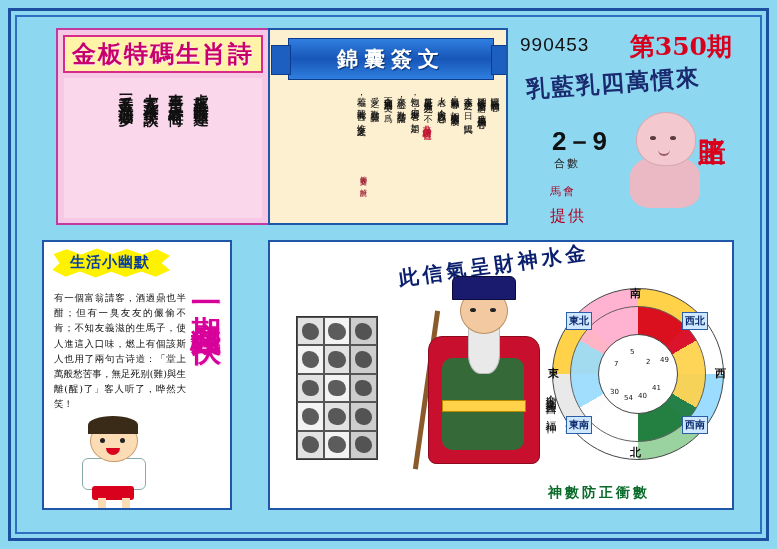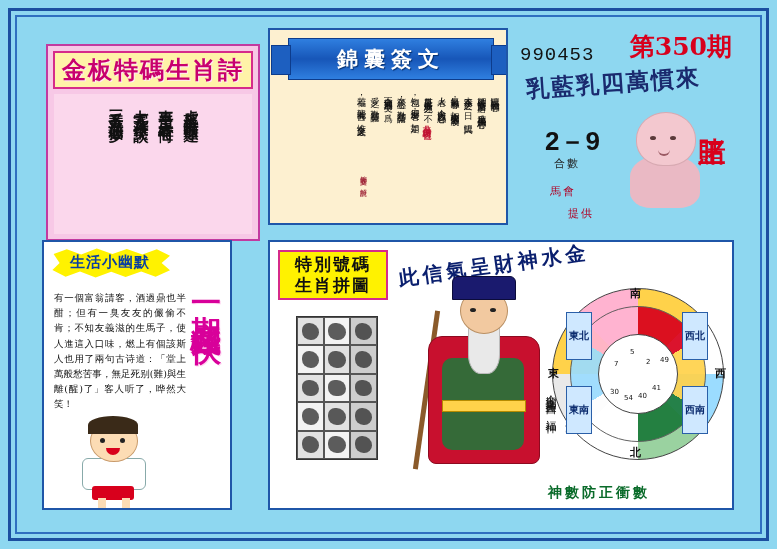--- a/index.html
+++ b/index.html
@@ -20,25 +20,24 @@
     box-sizing:border-box;
   }
   .inner-frame{
     position:absolute;left:4px;top:4px;right:4px;bottom:4px;
     border:2px solid #2f6fc0;
     box-sizing:border-box;
   }
 
   
   .panel-poem{
-    position:absolute;left:46px;top:28px;width:214px;height:197px;
+    position:absolute;left:56px;top:28px;width:214px;height:197px;
     background:#f7c8e6;
     border:2px solid #c23aa0;
     box-sizing:border-box;
-    margin-top:16px;
   }
   .poem-title-box{
     margin:5px;height:38px;
     background:#fff3a8;
     border:2px solid #d62b8a;
     display:flex;align-items:center;justify-content:center;
     box-sizing:border-box;
   }
   .poem-title{
     font-family:"DejaVu Serif","Liberation Serif",serif;
@@ -112,52 +111,52 @@
     writing-mode:vertical-rl;text-orientation:upright;
     font-size:9px;color:#c01030;letter-spacing:1px;
   }
 
   
   .panel-topright{
     position:absolute;left:516px;top:28px;width:218px;height:197px;
     background:#8ed7f0;
   }
   .issue-code{
-    position:absolute;left:4px;top:16px;
-    font-family:Liberation Mono, monospace;
+    position:absolute;left:4px;top:6px;
+    font-family:Liberation Sans, sans-serif;
     font-size:19px;color:#111;letter-spacing:1px;
   }
   .issue-no{
     position:absolute;right:2px;top:2px;
     font-family:"DejaVu Serif","Liberation Serif",serif;
     font-size:25px;font-weight:bold;color:#d8001c;
   }
   .brush-phrase{
     position:absolute;left:10px;top:40px;
     font-family:"DejaVu Serif","Liberation Serif",serif;
     font-size:23px;font-weight:bold;color:#1a2a6e;
     letter-spacing:2px;
     transform:rotate(-4deg);
   }
   .num-pair{
-    position:absolute;left:29px;top:96px;
+    position:absolute;left:36px;top:96px;
     font-family:"Liberation Sans",sans-serif;
     font-size:26px;font-weight:bold;color:#111;
   }
   .num-label{
     position:absolute;left:38px;top:128px;
     font-size:11px;color:#222;letter-spacing:2px;
   }
   .sponsor1{
     position:absolute;left:34px;top:156px;
     font-size:11px;color:#b00024;letter-spacing:2px;
   }
   .sponsor2{
     position:absolute;left:34px;top:178px;
-    font-size:11px;color:#b00024;letter-spacing:2px;margin-left:18px;
+    font-size:16px;color:#b00024;letter-spacing:2px;
   }
   .gamble-king{
     position:absolute;right:4px;top:88px;
     writing-mode:vertical-rl;text-orientation:upright;
     font-family:"DejaVu Serif","Liberation Serif",serif;
     font-size:27px;font-weight:bold;color:#d8001c;
     letter-spacing:3px;
   }
   .baby{
     position:absolute;left:112px;top:84px;width:74px;height:96px;
@@ -325,21 +324,21 @@
   }
   .wheel-num{
     position:absolute;font-size:7px;color:#111;
   }
   .dir{
     position:absolute;font-family:"DejaVu Serif","Liberation Serif",serif;
     font-size:11px;font-weight:bold;color:#111;
   }
   .dir-box{
     position:absolute;background:#cfe8ff;border:1px solid #2a5fa8;
-    font-size:10px;font-weight:bold;color:#0a2a6e;padding:16px 2px;
+    font-size:10px;font-weight:bold;color:#0a2a6e;padding:1px 2px;
   }
   .dir-n{left:78px;top:-2px;}
   .dir-s{left:78px;bottom:-2px;}
   .dir-e{left:-4px;top:78px;}
   .dir-w{right:-4px;top:78px;}
 </style>
 </head>
 <body>
 
 <div class="page">
@@ -414,24 +413,20 @@
       <div class="boy-leg r"></div>
       <div class="boy-head"></div>
       <div class="boy-hair"></div>
       <div class="boy-eye l"></div>
       <div class="boy-eye r"></div>
       <div class="boy-mouth"></div>
     </div>
   </div>
 
   <div class="panel-main">
-    <div class="special-box">
-      <div class="special-line">特別號碼</div>
-      <div class="special-line">生肖拼圖</div>
-    </div>
 
     <div class="grid-img">
       <div class="grid-cell"></div>
       <div class="grid-cell"></div>
       <div class="grid-cell"></div>
       <div class="grid-cell"></div>
       <div class="grid-cell"></div>
       <div class="grid-cell"></div>
       <div class="grid-cell"></div>
       <div class="grid-cell"></div>

